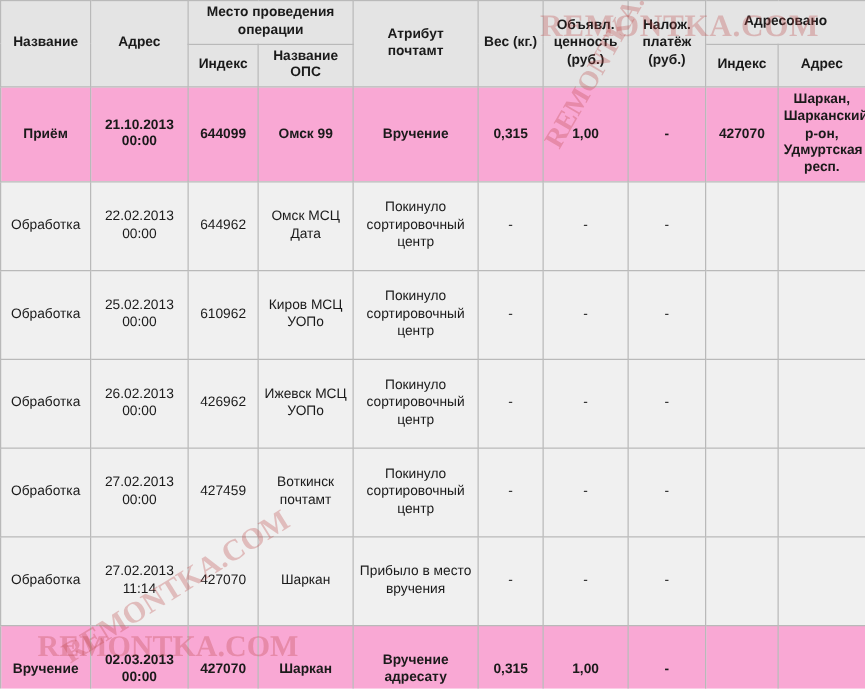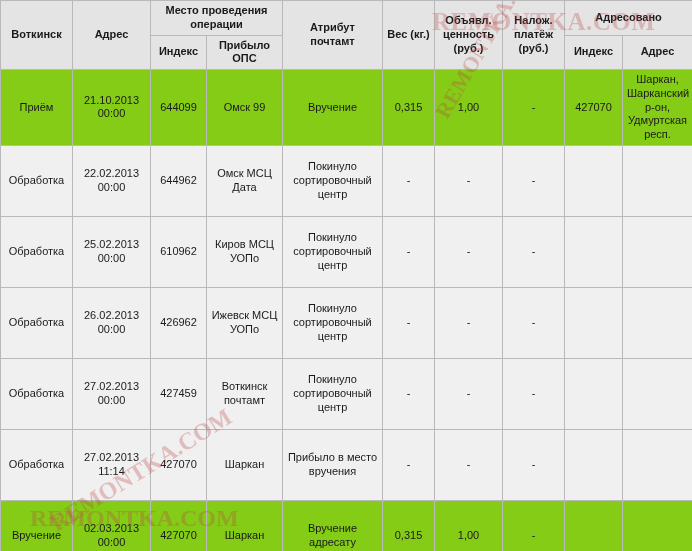--- a/index.html
+++ b/index.html
@@ -79,21 +79,22 @@
     color: #1a1a1a;
   }
   table.tracking td {
     background: #f0f0f0;
     font-size: 11px;
     text-align: center;
     color: #1a1a1a;
     height: 64px;
   }
   table.tracking tr.row-white td {
-    background: #84cc16;
+    background: #f9a8d4;
+    font-weight: bold;
   }
   td.col-op {
     text-align: left;
     padding-left: 8px;
     margin-top: 20px;
   }
   td.col-addr {
     text-align: left;
     padding-left: 10px;
     padding-right: 6px;
@@ -128,32 +129,32 @@
         <col class="c-name">
       <col class="c-attr">
         <col class="c-weight">
         <col class="c-value">
         <col class="c-pay">
       <col class="c-aindex">
         <col class="c-addr">
     </colgroup>
     <thead>
       <tr>
-        <th rowspan="2">Воткинск</th>
+        <th rowspan="2">Название</th>
         <th rowspan="2">Адрес</th>
         <th colspan="2">Место проведения операции</th>
         <th rowspan="2">Атрибут почтамт</th>
         <th rowspan="2">Вес (кг.)</th>
         <th rowspan="2">Объявл. ценность (руб.)</th>
         <th rowspan="2">Налож. платёж (руб.)</th>
         <th colspan="2">Адресовано</th>
       </tr>
       <tr>
         <th>Индекс</th>
-        <th>Прибыло ОПС</th>
+        <th>Название ОПС</th>
         <th>Индекс</th>
         <th>Адрес</th>
       </tr>
     </thead>
     <tbody>
       <tr class="row-white">
         <td class="col-op">Приём</td>
         <td>21.10.2013 00:00</td>
         <td>644099</td>
         <td>Омск 99</td>

